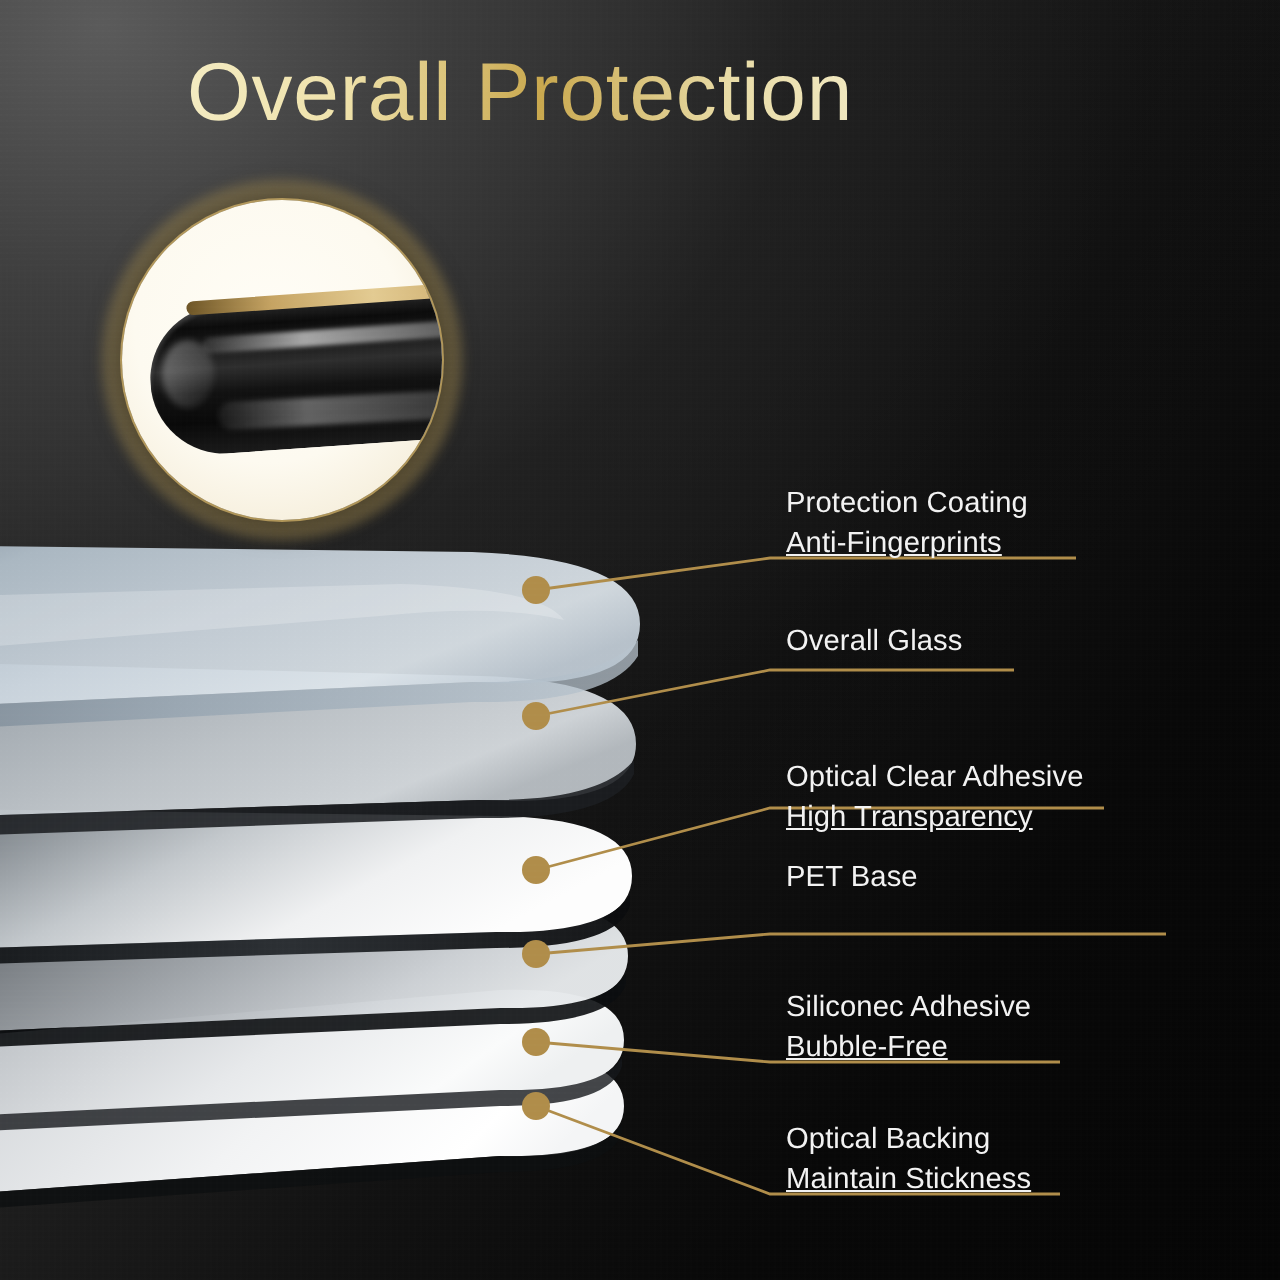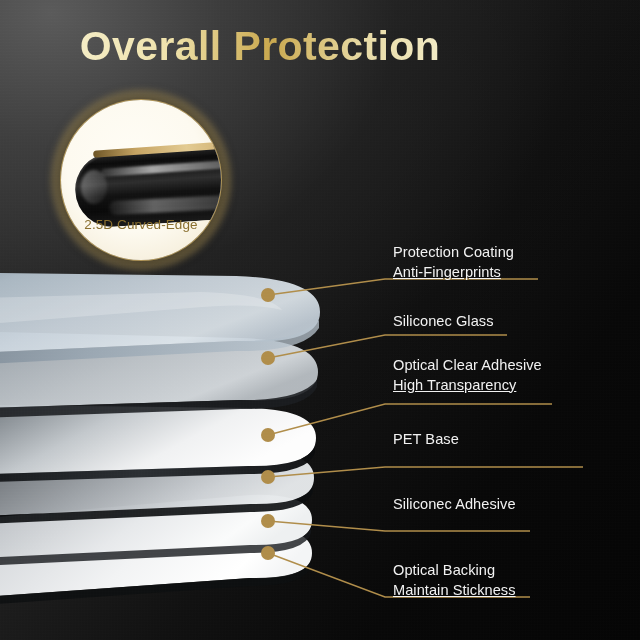--- a/index.html
+++ b/index.html
@@ -28,21 +28,21 @@
   }
 
   
   #title {
     position: absolute;
     left: 0;
     top: 26px;
     width: 520px;
     text-align: center;
     font-size: 41px;
-    font-weight: bold;
+    font-weight: normal;
     letter-spacing: 0.4px;
     line-height: 1;
     background: linear-gradient(92deg, #d8c98a 0%, #f4ecc4 16%, #efe2ab 33%, #c9a84e 52%, #e8dba6 70%, #f3ecc8 86%, #d4c184 100%);
     -webkit-background-clip: text;
     background-clip: text;
     color: transparent;
     -webkit-text-fill-color: transparent;
   }
 
   
@@ -269,21 +269,20 @@
 
   <div id="circle-inset">
     <div id="circle-glow"></div>
     <div id="circle-body">
       <div class="edge-shape"></div>
       <div class="edge-gold-strip"></div>
       <div class="edge-hl-1"></div>
       <div class="edge-hl-2"></div>
       <div class="edge-hl-3"></div>
     </div>
-    <div id="circle-caption">2.5D Curved-Edge</div>
   </div>
 
   <div id="title">Overall Protection</div>
 
   <svg id="callouts" viewBox="0 0 640 640">
       <g>
         <polyline points="268,295 385,279 538,279" fill="none" stroke="#b08d4a" stroke-width="1.4"></polyline>
         <circle cx="268" cy="295" r="7" fill="#b08d4a"></circle>
       </g>
       <g>
@@ -303,21 +302,21 @@
         <circle cx="268" cy="521" r="7" fill="#b08d4a"></circle>
       </g>
       <g>
         <polyline points="268,553 385,597 530,597" fill="none" stroke="#b08d4a" stroke-width="1.4"></polyline>
         <circle cx="268" cy="553" r="7" fill="#b08d4a"></circle>
       </g>
     </svg>
 
   <div id="callout-labels">
       <div class="callout-text" style="left: 393px; top: 243px;"><span class="l1">Protection Coating</span><span class="l2">Anti-Fingerprints</span></div>
-      <div class="callout-text" style="left: 393px; top: 312px;"><span class="l1">Siliconec Glass</span></div>
-      <div class="callout-text" style="left: 393px; top: 356px;"><span class="l1">Optical Clear Adhesive</span><span class="l2">High Transparency</span></div>
+      <div class="callout-text" style="left: 393px; top: 312px;"><span class="l1">Overall Glass</span></div>
+      <div class="callout-text" style="left: 393px; top: 380px;"><span class="l1">Optical Clear Adhesive</span><span class="l2">High Transparency</span></div>
       <div class="callout-text" style="left: 393px; top: 430px;"><span class="l1">PET Base</span></div>
-      <div class="callout-text" style="left: 393px; top: 495px;"><span class="l1">Siliconec Adhesive</span></div>
+      <div class="callout-text" style="left: 393px; top: 495px;"><span class="l1">Siliconec Adhesive</span><span class="l2">Bubble-Free</span></div>
       <div class="callout-text" style="left: 393px; top: 561px;"><span class="l1">Optical Backing</span><span class="l2">Maintain Stickness</span></div>
     </div>
 
   <div id="noise"></div>
 </div>
 
 </body></html>

